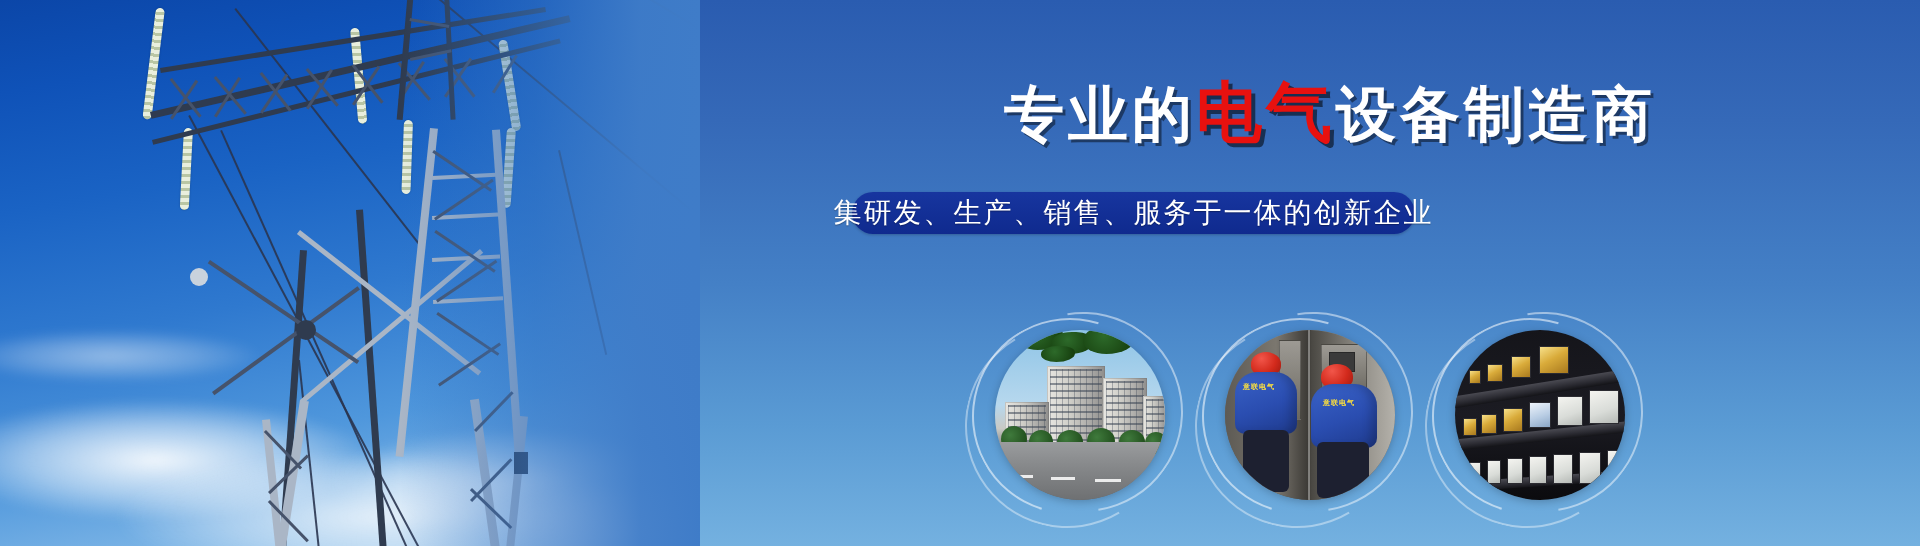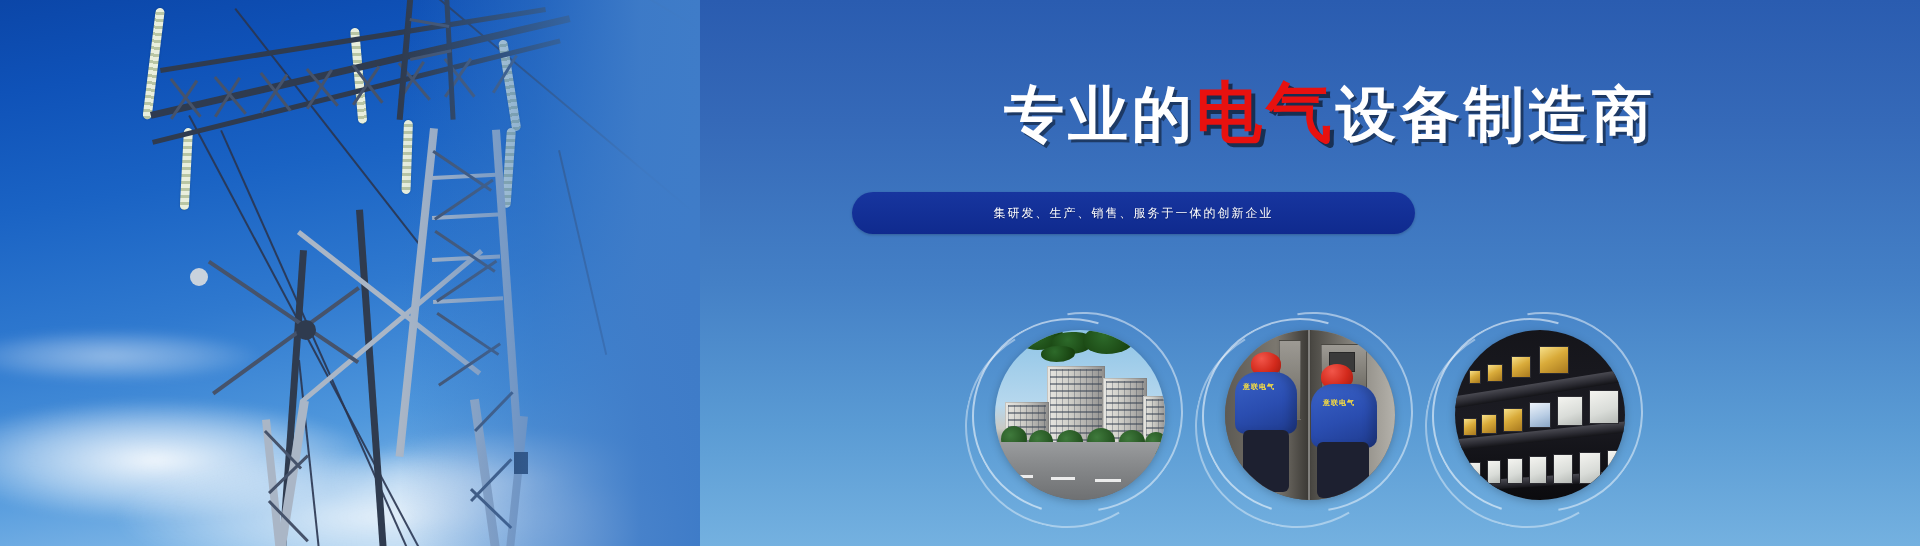--- a/index.html
+++ b/index.html
@@ -56,21 +56,21 @@
   #headline .w { color:#ffffff; text-shadow:3px 3px 0 rgba(0,0,0,.45); }
   #headline .r { color:#e8110f; text-shadow:4px 4px 0 rgba(0,0,0,.55); font-size:66px; }
 
   #subtitle-pill {
     position:absolute; left:152px; top:192px; width:563px; height:42px;
     background:linear-gradient(180deg,#17359f 0%,#0f2a8e 100%);
     border-radius:21px; display:flex; align-items:center; justify-content:center;
     box-shadow:0 1px 3px rgba(0,0,0,.22);
   }
   #subtitle-pill span {
-    color:#ffffff; font-size:12px; letter-spacing:2px; white-space:nowrap;
+    color:#ffffff; font-size:28px; letter-spacing:2px; white-space:nowrap;
     text-shadow:0 1px 1px rgba(0,0,0,.3);
   }
 
   #keywords {
     position:absolute; left:0; top:258px; width:100%;
     display:flex; justify-content:center; gap:62px;
   }
   #keywords .kw {
     color:#ffffff; font-size:27px; letter-spacing:3px; white-space:nowrap;
     text-shadow:0 1px 2px rgba(0,0,0,.22);

